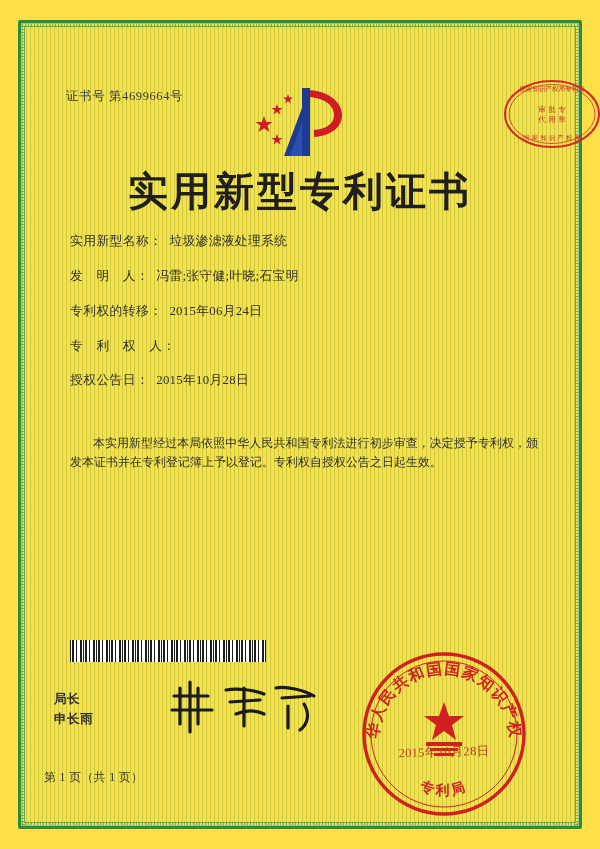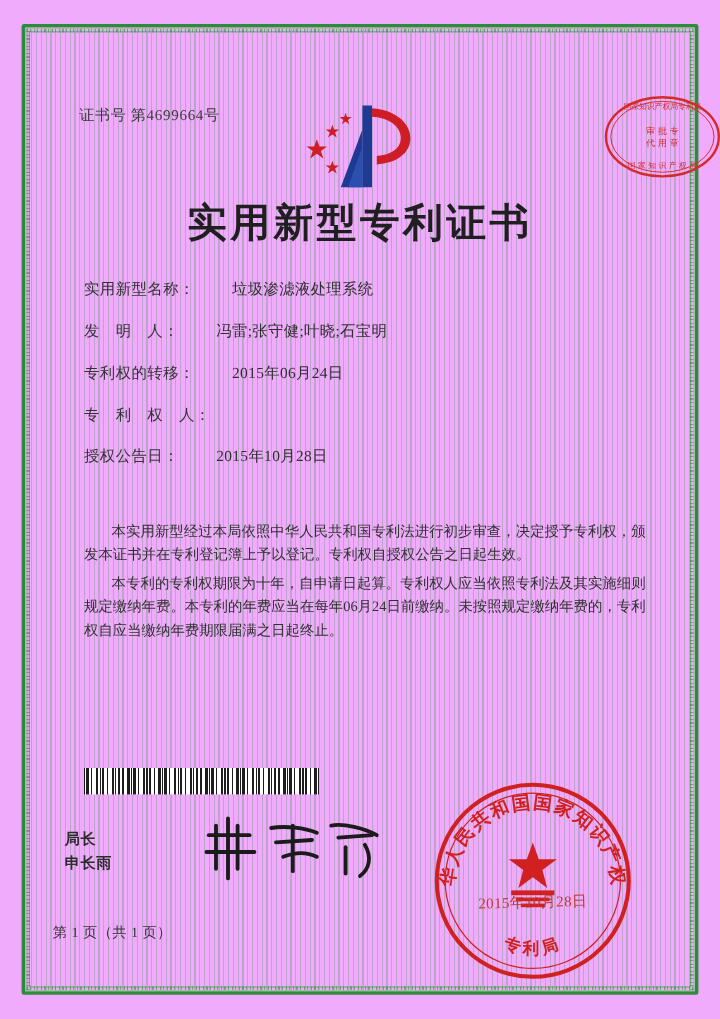--- a/index.html
+++ b/index.html
@@ -11,21 +11,21 @@
     width: 600px;
     height: 849px;
     font-family: "Liberation Serif", serif;
     color: #2b2b2b;
     overflow: hidden;
   }
   .page {
     position: relative;
     width: 600px;
     height: 849px;
-    background: #f0abfc;
+    background: #fde047;
     box-sizing: border-box;
   }
   
   .border-outer {
     position: absolute;
     left: 18px;
     top: 20px;
     right: 18px;
     bottom: 20px;
     border: 3px solid #2e8a3c;
@@ -110,41 +110,40 @@
     margin-left: 48px;
   }
   .top-seal svg { display: block; }
 
   .doc-title {
     position: absolute;
     left: 0;
     top: 110px;
     width: 512px;
     text-align: center;
-    font-size: 33px;
+    font-size: 40px;
     font-weight: bold;
     letter-spacing: 3px;
     color: #1f1f1f;
     font-family: "DejaVu Serif", serif;
   }
 
   .fields {
     position: absolute;
     left: 26px;
     top: 180px;
     width: 470px;
   }
   .field-row {
     display: flex;
     align-items: baseline;
     margin-bottom: 19.5px;
     font-size: 12.8px;
     color: #333333;
     line-height: 1.2;
-    gap: 24px;
   }
   .field-label {
     white-space: pre;
     flex: 0 0 auto;
     letter-spacing: 0.4px;
   }
   .field-value {
     margin-left: 7px;
     letter-spacing: 0.3px;
     color: #2f2f2f;
@@ -298,21 +297,20 @@
         <span class="field-label">专　利　权　人：</span>
       </div>
       <div class="field-row">
         <span class="field-label">授权公告日：</span>
         <span class="field-value">2015年10月28日</span>
       </div>
     </div>
 
     <div class="paragraphs">
       <p>本实用新型经过本局依照中华人民共和国专利法进行初步审查，决定授予专利权，颁发本证书并在专利登记簿上予以登记。专利权自授权公告之日起生效。</p>
-      <p>本专利的专利权期限为十年，自申请日起算。专利权人应当依照专利法及其实施细则规定缴纳年费。本专利的年费应当在每年06月24日前缴纳。未按照规定缴纳年费的，专利权自应当缴纳年费期限届满之日起终止。</p>
     </div>
 
     <div class="barcode"></div>
 
     <div class="sig-block">
       <div>局长</div>
       <div>申长雨</div>
     </div>
 
     <div class="handwriting">

